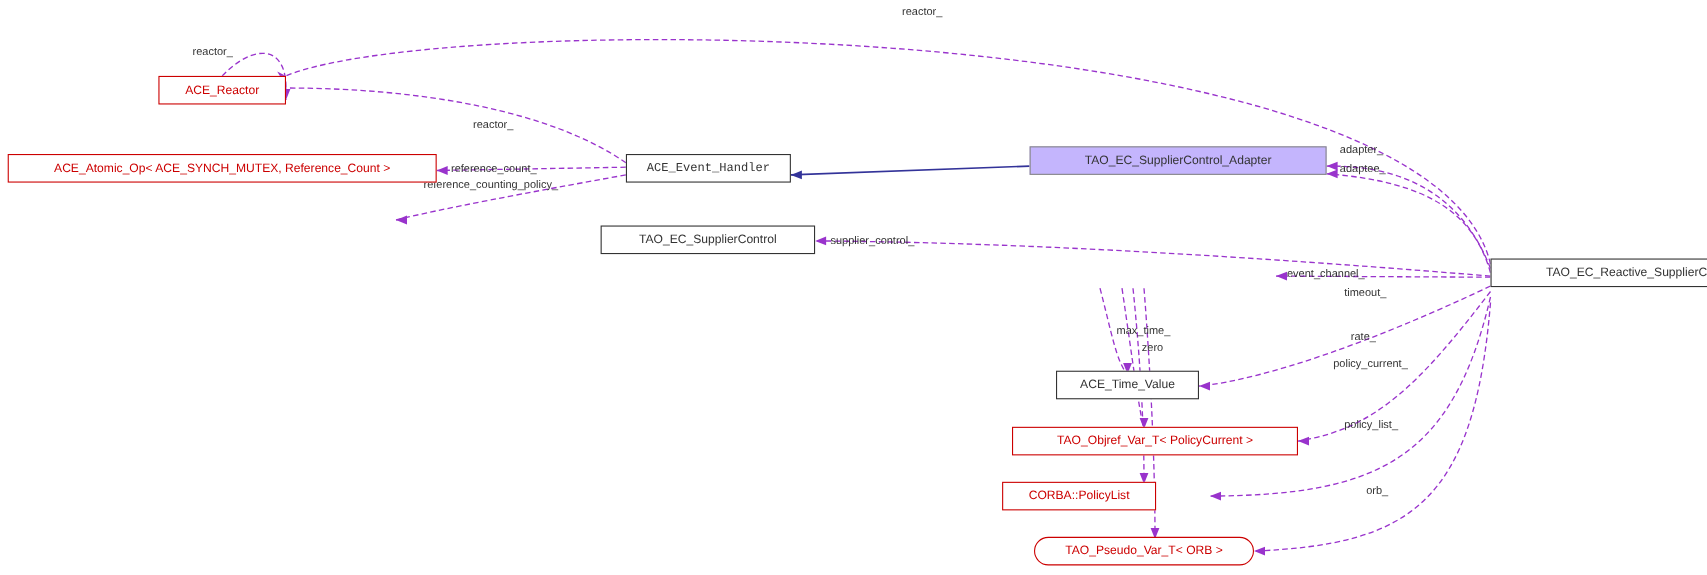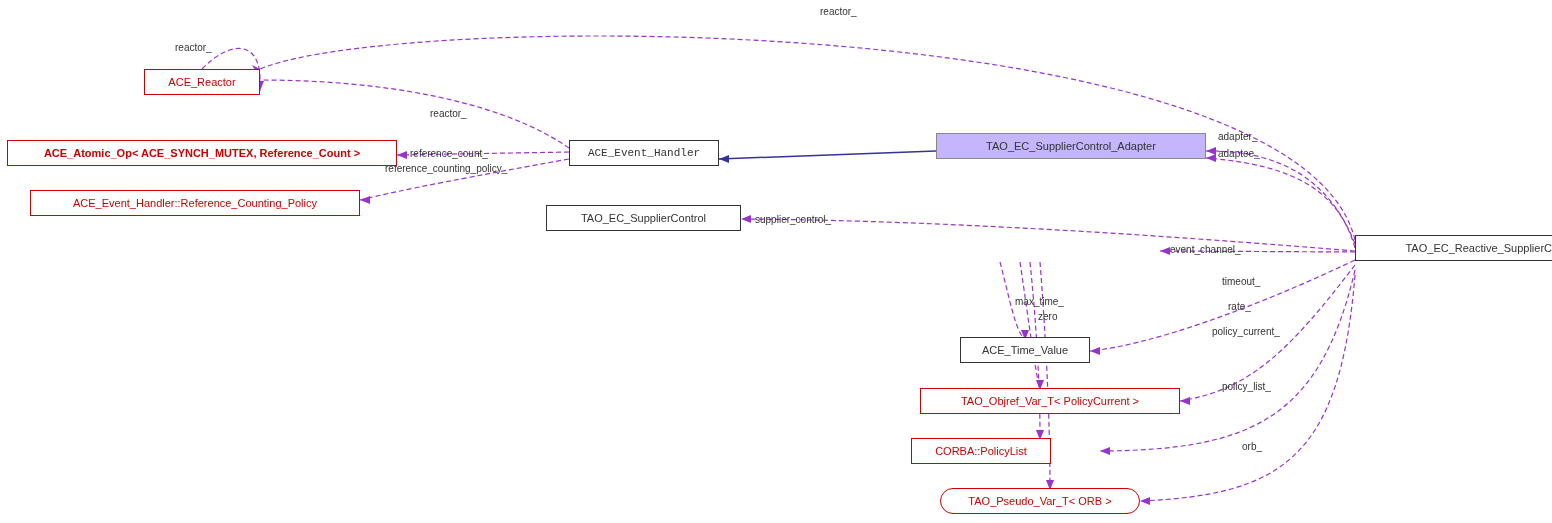--- a/index.html
+++ b/index.html
@@ -123,28 +123,27 @@
   <div class="edge-label" style="left:430px; top:108px;">reactor_</div>
   <div class="edge-label" style="left:410px; top:148px;">reference_count_</div>
   <div class="edge-label" style="left:385px; top:163px;">reference_counting_policy_</div>
   <div class="edge-label" style="left:755px; top:214px;">supplier_control_</div>
   <div class="edge-label" style="left:1170px; top:244px;">event_channel_</div>
   <div class="edge-label" style="left:1218px; top:131px;">adapter_</div>
   <div class="edge-label" style="left:1218px; top:148px;">adaptee_</div>
   <div class="edge-label" style="left:1015px; top:296px;">max_time_</div>
   <div class="edge-label" style="left:1038px; top:311px;">zero</div>
   <div class="edge-label" style="left:1228px; top:261px;margin-top:40px;">rate_</div>
-  <div class="edge-label" style="left:1222px; top:276px;">timeout_</div>
+  <div class="edge-label" style="left:1222px; top:261px;">timeout_</div>
   <div class="edge-label" style="left:1212px; top:326px;">policy_current_</div>
   <div class="edge-label" style="left:1222px; top:381px;">policy_list_</div>
   <div class="edge-label" style="left:1242px; top:441px;">orb_</div>
 
   <div class="node node-red" style="left:144px; top:69px; width:116px; height:26px;">ACE_Reactor</div>
-  <div class="node node-red" style="left:7px; top:140px; width:390px; height:26px;font-weight:bold;">ACE_Atomic_Op&lt; ACE_SYNCH_MUTEX, Reference_Count &gt;</div>
-  <div class="node node-red" style="left:30px; top:190px; width:330px; height:26px;">ACE_Event_Handler::Reference_Counting_Policy</div>
+  <div class="node node-red" style="left:7px; top:140px; width:390px; height:26px;">ACE_Atomic_Op&lt; ACE_SYNCH_MUTEX, Reference_Count &gt;</div>
   <div class="node node-black" style="left:569px; top:140px; width:150px; height:26px;font-family:Liberation Mono, monospace;">ACE_Event_Handler</div>
   <div class="node node-gray" style="left:936px; top:133px; width:270px; height:26px;">TAO_EC_SupplierControl_Adapter</div>
   <div class="node node-black" style="left:546px; top:205px; width:195px; height:26px;">TAO_EC_SupplierControl</div>
   <div class="node node-black" style="left:960px; top:337px; width:130px; height:26px;">ACE_Time_Value</div>
   <div class="node node-red" style="left:920px; top:388px; width:260px; height:26px;">TAO_Objref_Var_T&lt; PolicyCurrent &gt;</div>
   <div class="node node-red" style="left:911px; top:438px; width:140px; height:26px;">CORBA::PolicyList</div>
   <div class="node node-red" style="left:940px; top:488px; width:200px; height:26px;border-radius:13px;">TAO_Pseudo_Var_T&lt; ORB &gt;</div>
   <div class="node node-black" style="left:1355px; top:235px; width:275px; height:26px;">TAO_EC_Reactive_SupplierControl</div>
 </div>
 

